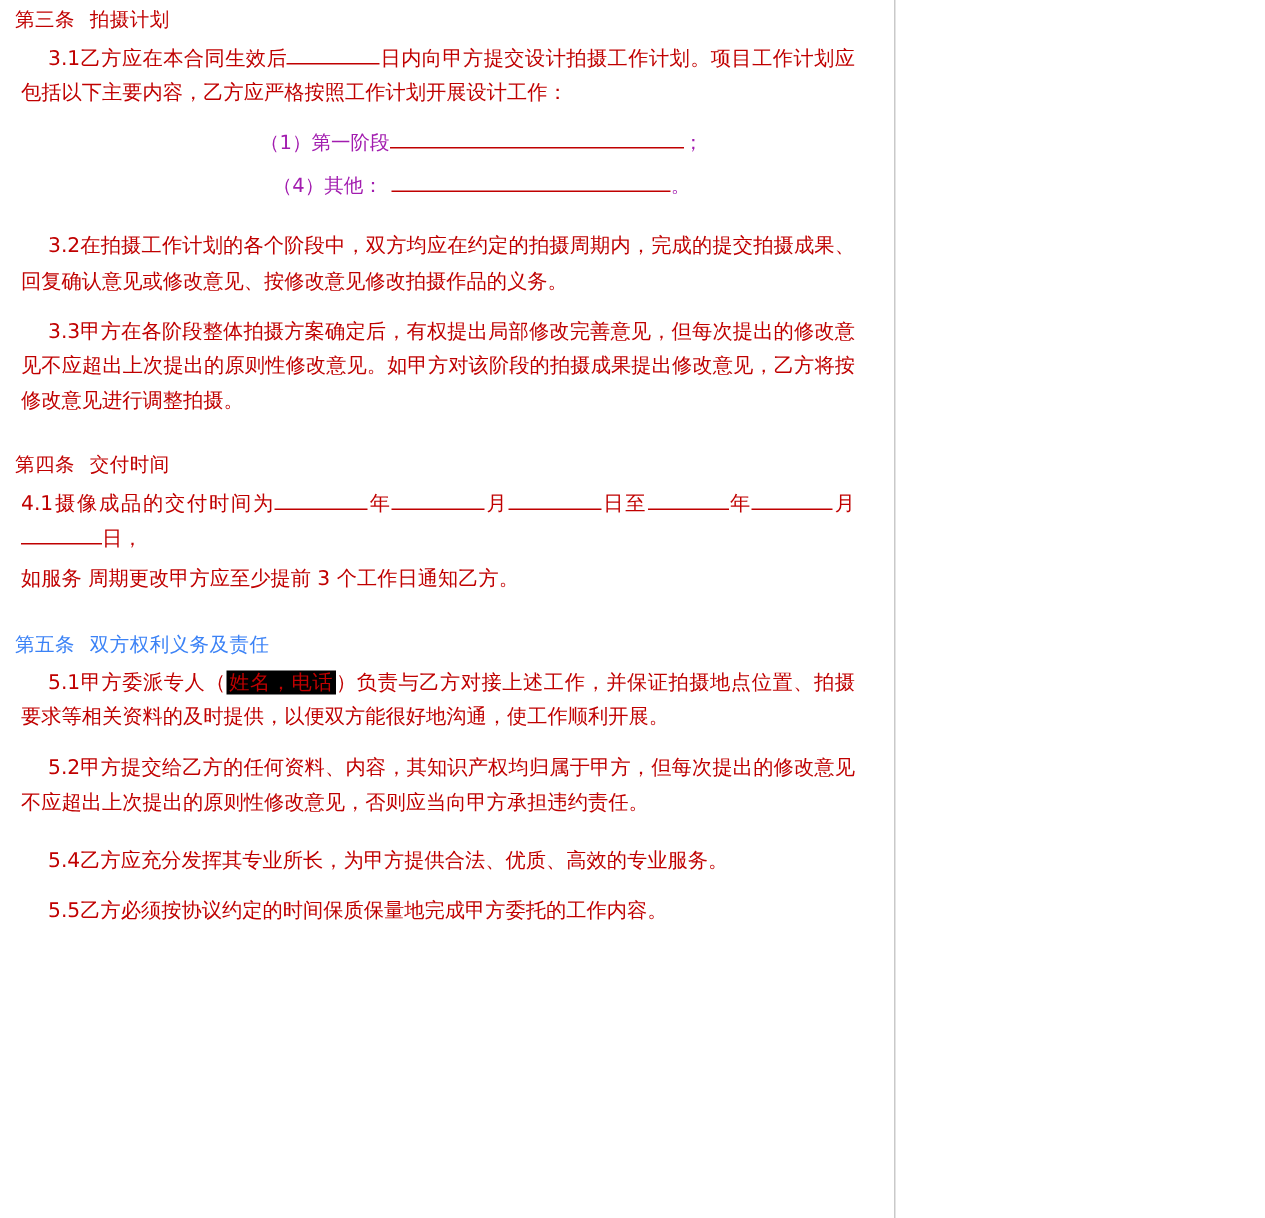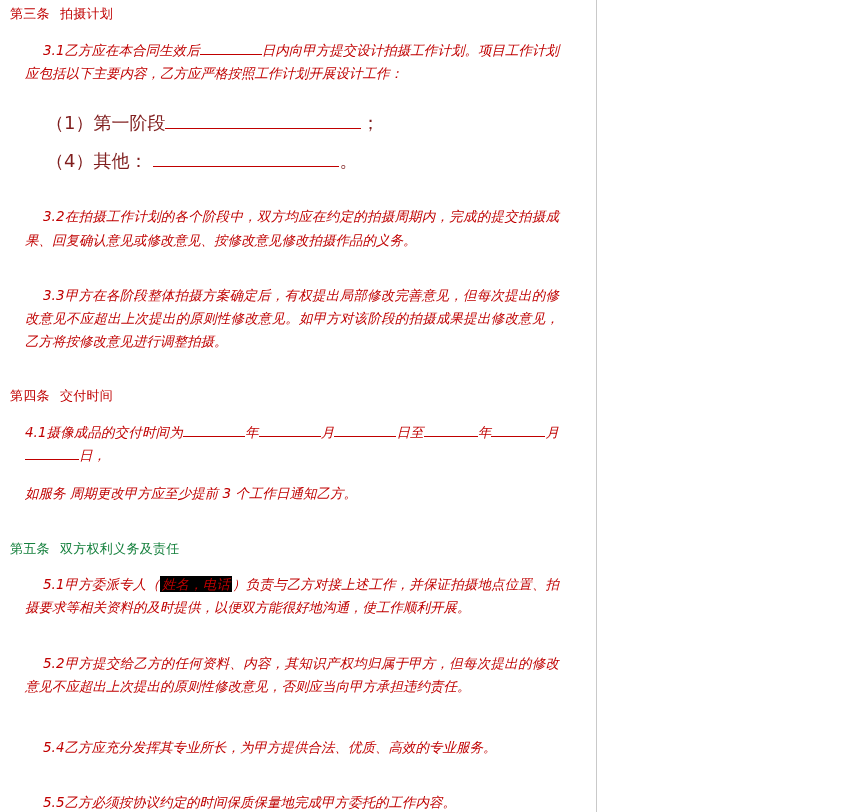--- a/index.html
+++ b/index.html
@@ -41,50 +41,50 @@
   .heading {
     color: #c00000;
     font-weight: normal;
     font-size: 13px;
     line-height: 1.5;
     margin: 0;
     padding: 4px 0 2px 10px;
     letter-spacing: 0.3px;
   }
   .heading.black {
-    color: #15803d;
+    color: #3b82f6;
   }
   .heading .gap {
     display: inline-block;
     width: 10px;
   }
   .para {
     color: #c00000;
     font-size: 13.5px;
     line-height: 1.72;
-    margin: 11px;
+    margin: 0;
     padding: 2px 26px 2px 14px;
     text-align: justify;
-    font-style: italic;
   }
   .para.indent {
     text-indent: 18px;
   }
   .fill {
     display: inline-block;
     border-bottom: 1px solid #c00000;
     vertical-align: baseline;
     height: 1em;
   }
   .stage-line {
-    color: #7f1d1d;
-    font-size: 18px;
+    color: #a21caf;
+    font-size: 13px;
     line-height: 1.9;
     margin: 0;
     padding: 2px 0 2px 46px;
+    text-align: center;
   }
   .stage-line .fill {
     width: 196px;
   }
   .stage-line.other .fill {
     width: 186px;
     margin-left: 6px;
   }
   .spacer-sm { height: 6px; }
   .spacer-md { height: 12px; }

